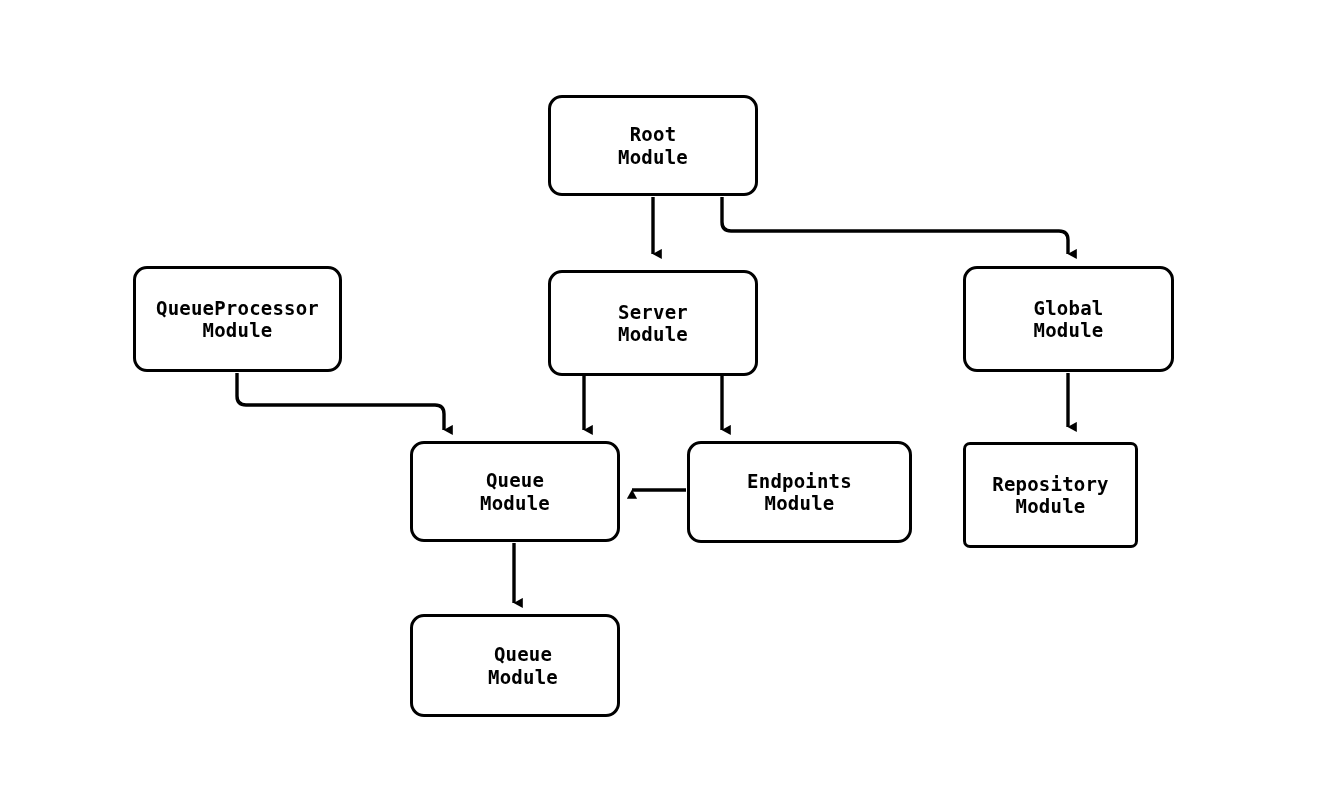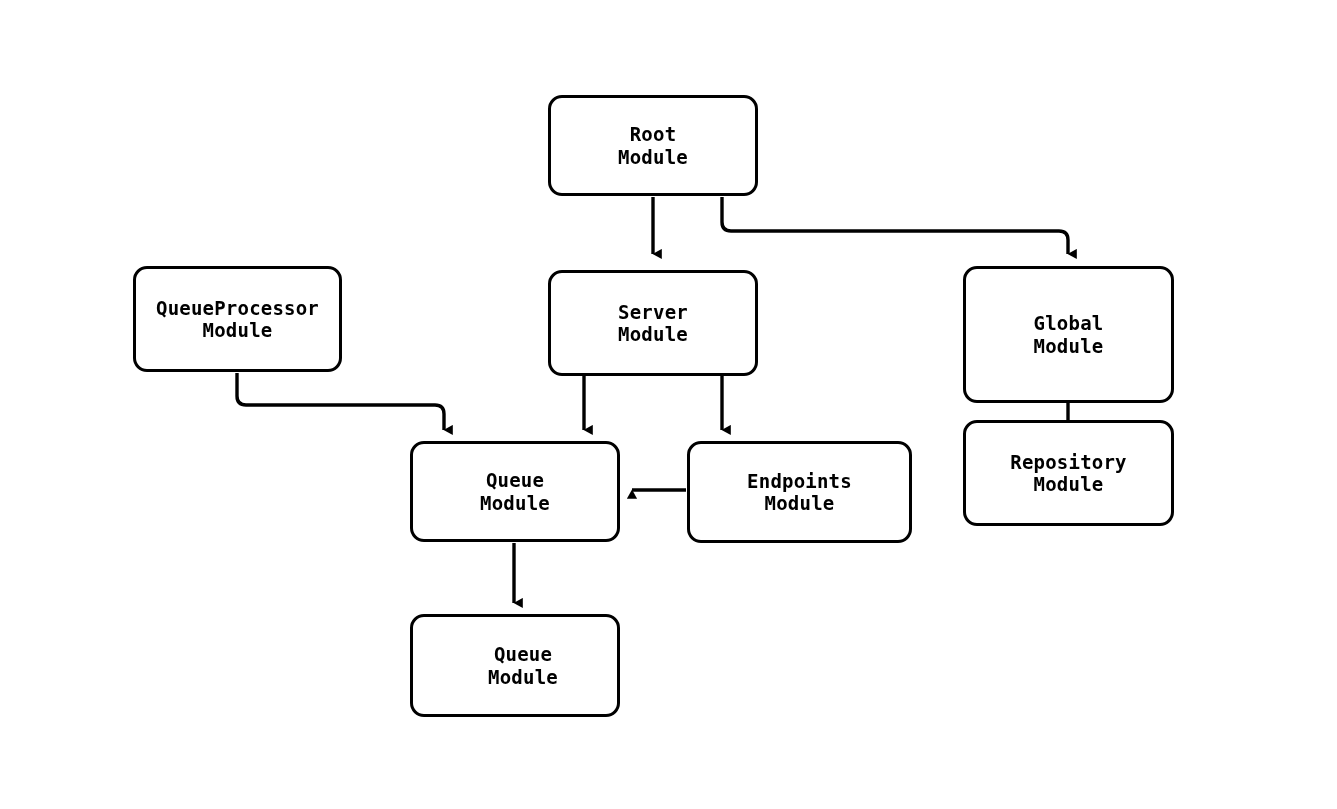--- a/index.html
+++ b/index.html
@@ -92,36 +92,36 @@
   <div class="node" style="left:133px; top:266px; width:209px; height:106px;">
     <span class="node-label">QueueProcessor</span>
     <span class="node-label">Module</span>
   </div>
 
   <div class="node" style="left:548px; top:270px; width:210px; height:106px;">
     <span class="node-label">Server</span>
     <span class="node-label">Module</span>
   </div>
 
-  <div class="node" style="left:963px; top:266px; width:211px; height:137px;">
+  <div class="node" style="left:963px; top:266px; width:211px; height:106px;">
     <span class="node-label">Global</span>
     <span class="node-label">Module</span>
   </div>
 
   <div class="node" style="left:410px; top:441px; width:210px; height:101px;">
     <span class="node-label">Queue</span>
     <span class="node-label">Module</span>
   </div>
 
   <div class="node" style="left:687px; top:441px; width:225px; height:102px;">
     <span class="node-label">Endpoints</span>
     <span class="node-label">Module</span>
   </div>
 
-  <div class="node" style="left:963px; top:420px; width:211px; height:106px;">
+  <div class="node" style="left:963px; top:442px; width:175px; height:106px;border-radius:7px;">
     <span class="node-label">Repository</span>
     <span class="node-label">Module</span>
   </div>
 
   <div class="node" style="left:410px; top:614px; width:210px; height:103px;padding-left:16px;">
     <span class="node-label">Queue</span>
     <span class="node-label">Module</span>
   </div>
 
 </div>

